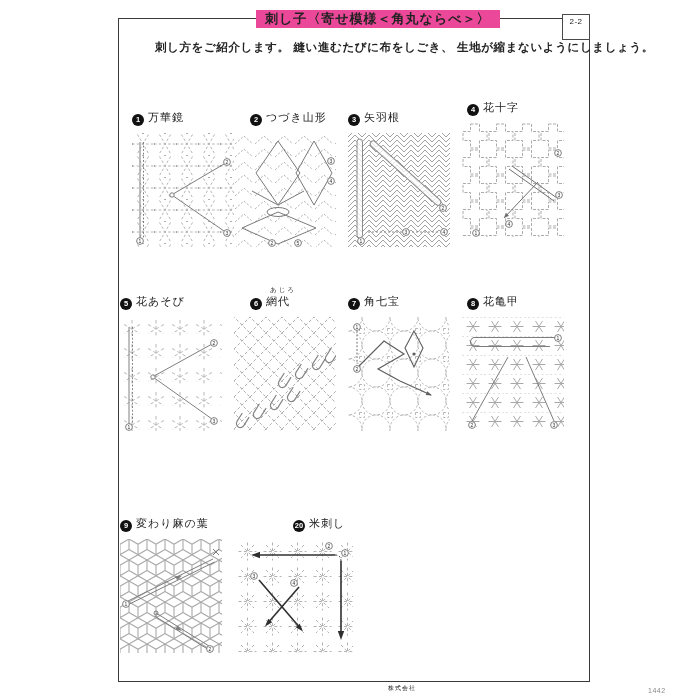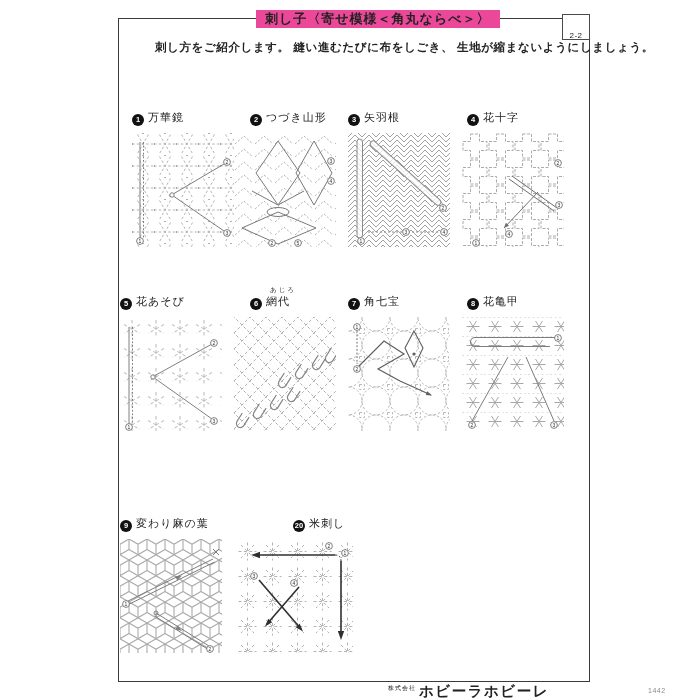--- a/index.html
+++ b/index.html
@@ -3,21 +3,21 @@
 <meta charset="utf-8">
 <style>
   * { margin:0; padding:0; box-sizing:border-box; }
   html,body { width:700px; height:700px; background:#fff; font-family:"Liberation Sans",sans-serif; color:#222; }
   body { position:relative; overflow:hidden; }
 
   .frame { position:absolute; left:118px; top:18px; width:472px; height:664px; border:1.5px solid #3a3a3a; background:#fff; }
 
   .doc-title { position:absolute; left:256px; top:10px; background:#ec4899; padding:0 9px; font-size:13px; font-weight:600; letter-spacing:1px; white-space:nowrap; }
 
-  .pagenum-box { position:absolute; left:562px; top:14px; width:28px; height:26px; border:1px solid #4a4a4a; background:#fff; font-size:8px; text-align:center; padding-top:16px; letter-spacing:0.5px; }
+  .pagenum-box { position:absolute; left:562px; top:14px; width:28px; height:26px; border:1px solid #4a4a4a; background:#fff; font-size:8px; text-align:center; padding-top:2px; letter-spacing:0.5px; }
 
   .intro { position:absolute; left:155px; top:37px; font-size:11.5px; line-height:20px; letter-spacing:0.6px; white-space:nowrap;font-weight:bold; }
 
   .cell { position:absolute; width:120px; }
   .plabel { position:relative; height:14px; margin-bottom:9px; font-size:11px; letter-spacing:1px; white-space:nowrap; }
   .plabel.off9 { margin-left:16px; }
   .plabel.off5 { margin-left:5px; }
   .plabel.off58 { margin-left:58px; }
   .numdisc { display:inline-block; width:12px; height:12px; border-radius:50%; background:#111; color:#fff; font-size:7.5px; font-weight:bold; text-align:center; line-height:12px; letter-spacing:0; margin-right:4px; vertical-align:-1px; }
   .ruby { position:absolute; top:-8px; left:20px; font-size:6.5px; letter-spacing:2px; color:#333; }
@@ -150,21 +150,21 @@
         <circle r="3.4"></circle>
         <text y="1.8">3</text>
       </g>
     <g class="mk" transform="translate(96,99)">
         <circle r="3.4"></circle>
         <text y="1.8">4</text>
       </g>
   </svg>
 </div>
 
-<div class="cell" style="left:462px;top:110px">
+<div class="cell" style="left:462px;top:100px">
   <div class="plabel off5">
     <span class="numdisc">4</span><span class="pname">花十字</span>
   </div>
   <svg class="swatch" width="102" height="114" viewBox="0 0 102 114">
     <defs>
         <pattern id="tx4" width="26" height="26" patternUnits="userSpaceOnUse">
       <path d="M8.5,1 H17.5 V8.5 H25 V17.5 H17.5 V25 H8.5 V17.5 H1 V8.5 H8.5 Z" fill="none" stroke="#ababab" stroke-width="1" stroke-dasharray="3 1.5"></path>
     </pattern>
       </defs>
     <rect width="102" height="114" fill="url(#tx4)"></rect>
@@ -424,15 +424,14 @@
       </g>
     <g class="mk" transform="translate(59,44)">
         <circle r="3.4"></circle>
         <text y="1.8">4</text>
       </g>
   </svg>
 </div>
 
 <div class="footer">
   <span class="f-prefix">株式会社</span>
-  <span class="f-name">ホビーラホビーレ</span>
 </div>
 <div class="doc-num">1442</div>
 
 </body></html>

